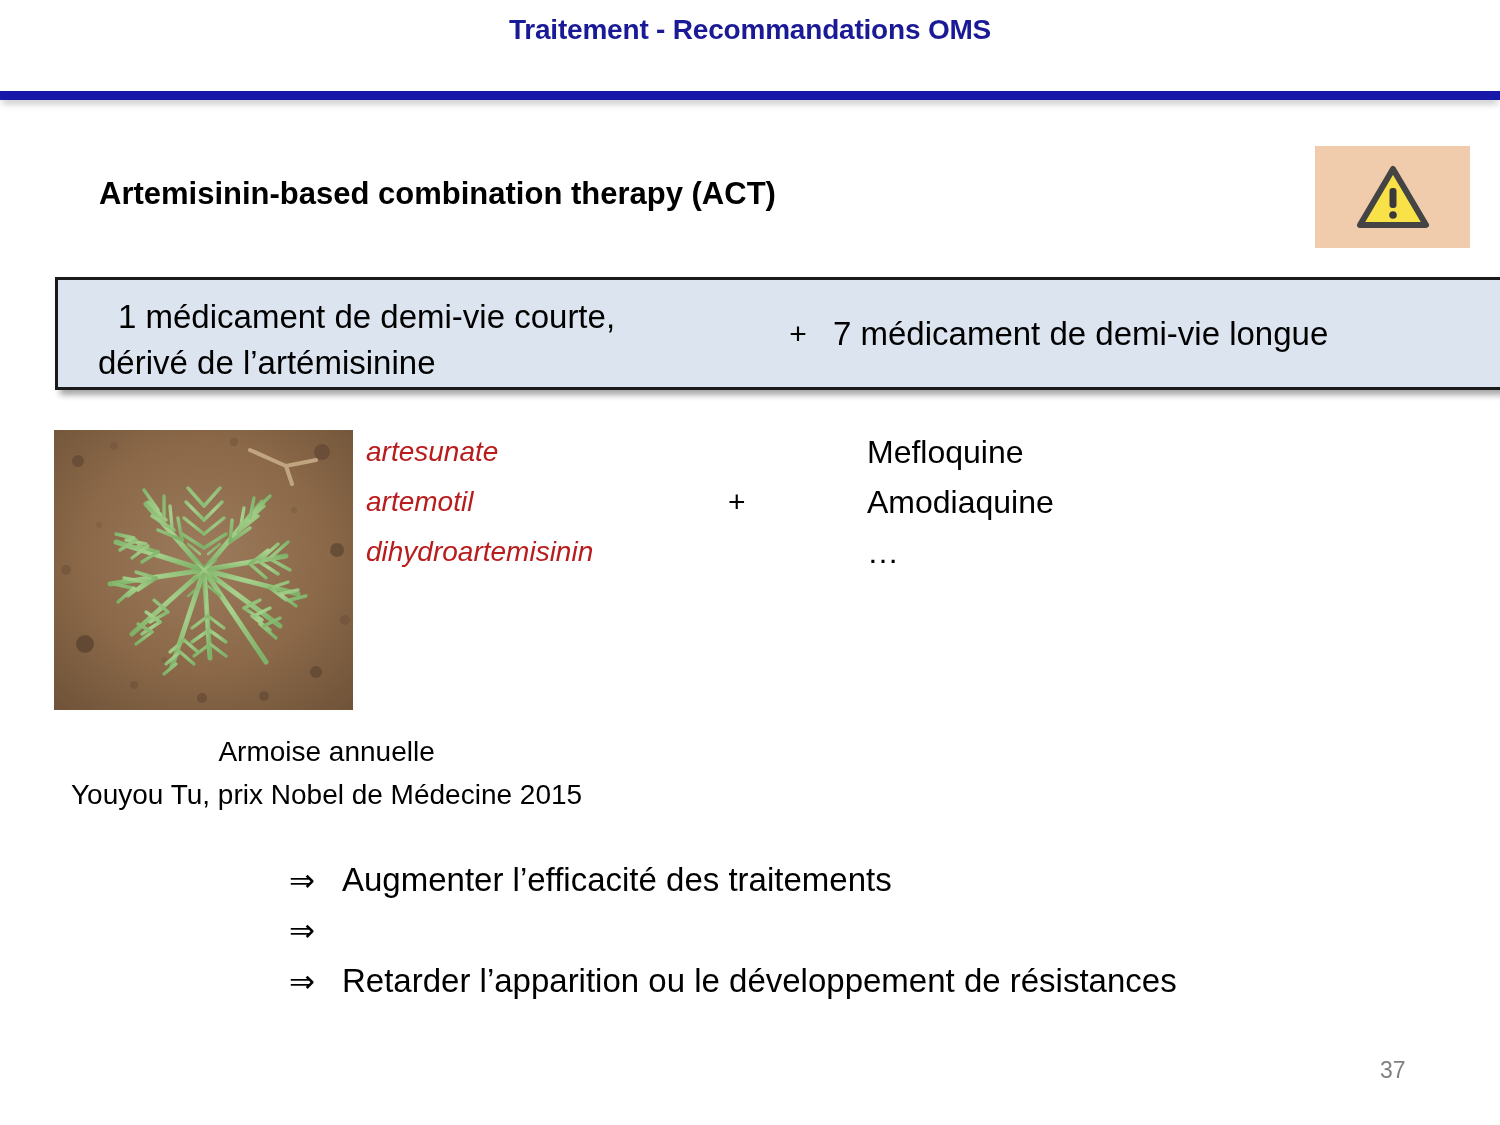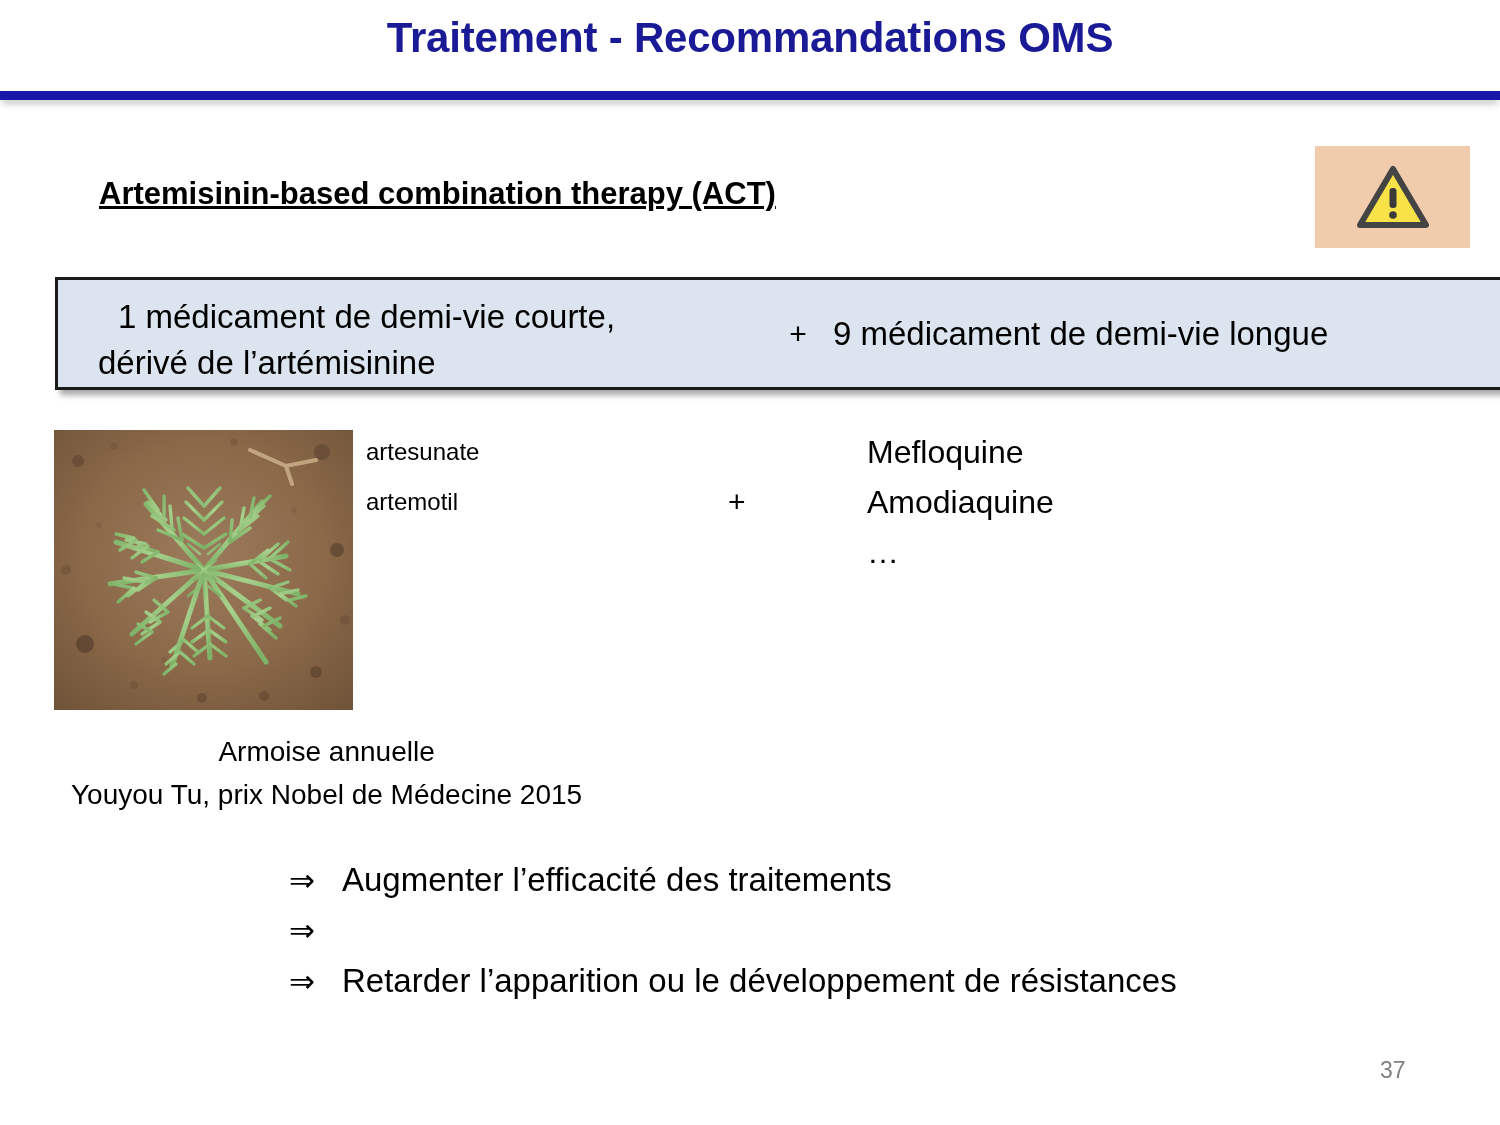--- a/index.html
+++ b/index.html
@@ -16,21 +16,21 @@
     color: #000000;
   }
 
   
   .slide-title {
     position: absolute;
     left: 0;
     top: 14px;
     width: 1500px;
     text-align: center;
-    font-size: 42px;
+    font-size: 28px;
     font-weight: 700;
     letter-spacing: -0.2px;
     color: #1A1A96;
     white-space: nowrap;
   }
 
   .title-rule {
     position: absolute;
     left: 0;
     top: 91px;
@@ -42,21 +42,20 @@
 
   
   .section-heading {
     position: absolute;
     left: 99px;
     top: 176px;
     font-size: 31px;
     font-weight: 700;
     color: #000000;
     white-space: nowrap;
-    text-decoration: underline;
   }
 
   
   .warning-badge {
     position: absolute;
     left: 1315px;
     top: 146px;
     width: 155px;
     height: 102px;
     background: #F0CBAC;
@@ -123,23 +122,24 @@
     overflow: hidden;
     background: #8C6A4C;
   }
   .plant-photo svg { display: block; }
 
   
   .drug-col-left {
     position: absolute;
     left: 366px;
     top: 427px;
-    font-size: 24px;
+    font-size: 28px;
     line-height: 50px;
-    color: #000000;
+    color: #b91c1c;
+    font-style: italic;
   }
   .drug-plus {
     position: absolute;
     left: 728px;
     top: 477px;
     font-size: 30px;
     line-height: 50px;
     color: #000000;
   }
   .drug-col-right {
@@ -210,21 +210,21 @@
     </svg>
   </span>
 </div>
 
 <div class="combo-box">
   <div class="combo-left">
     <span class="line1">1 médicament de demi-vie courte,</span>
     <span class="line2">dérivé de l’artémisinine</span>
   </div>
   <div class="combo-plus">+</div>
-  <div class="combo-right">9 médicament de demi-vie longue</div>
+  <div class="combo-right">7 médicament de demi-vie longue</div>
 </div>
 
 <div class="plant-photo">
   <svg width="299" height="280" viewBox="0 0 299 280" xmlns="http://www.w3.org/2000/svg">
     <defs>
       <radialGradient id="soil" cx="50%" cy="45%" r="75%">
         <stop offset="0%" stop-color="#9C7B5C"></stop>
         <stop offset="55%" stop-color="#8A6848"></stop>
         <stop offset="100%" stop-color="#6E5238"></stop>
       </radialGradient>
@@ -312,20 +312,21 @@
         <path d="M150 140 L140 150 M150 140 L162 150 M150 140 L140 130 M150 140 L162 130"></path>
         <path d="M146 156 L134 166 M154 156 L166 166 M146 124 L134 114 M154 124 L166 114"></path>
       </g>
     </g>
   </svg>
 </div>
 
 <div class="drug-col-left">
   <div>artesunate</div>
   <div>artemotil</div>
+  <div>dihydroartemisinin</div>
 </div>
 
 <div class="drug-plus">+</div>
 
 <div class="drug-col-right">
   <div>Mefloquine</div>
   <div>Amodiaquine</div>
   <div>…</div>
 </div>
 

